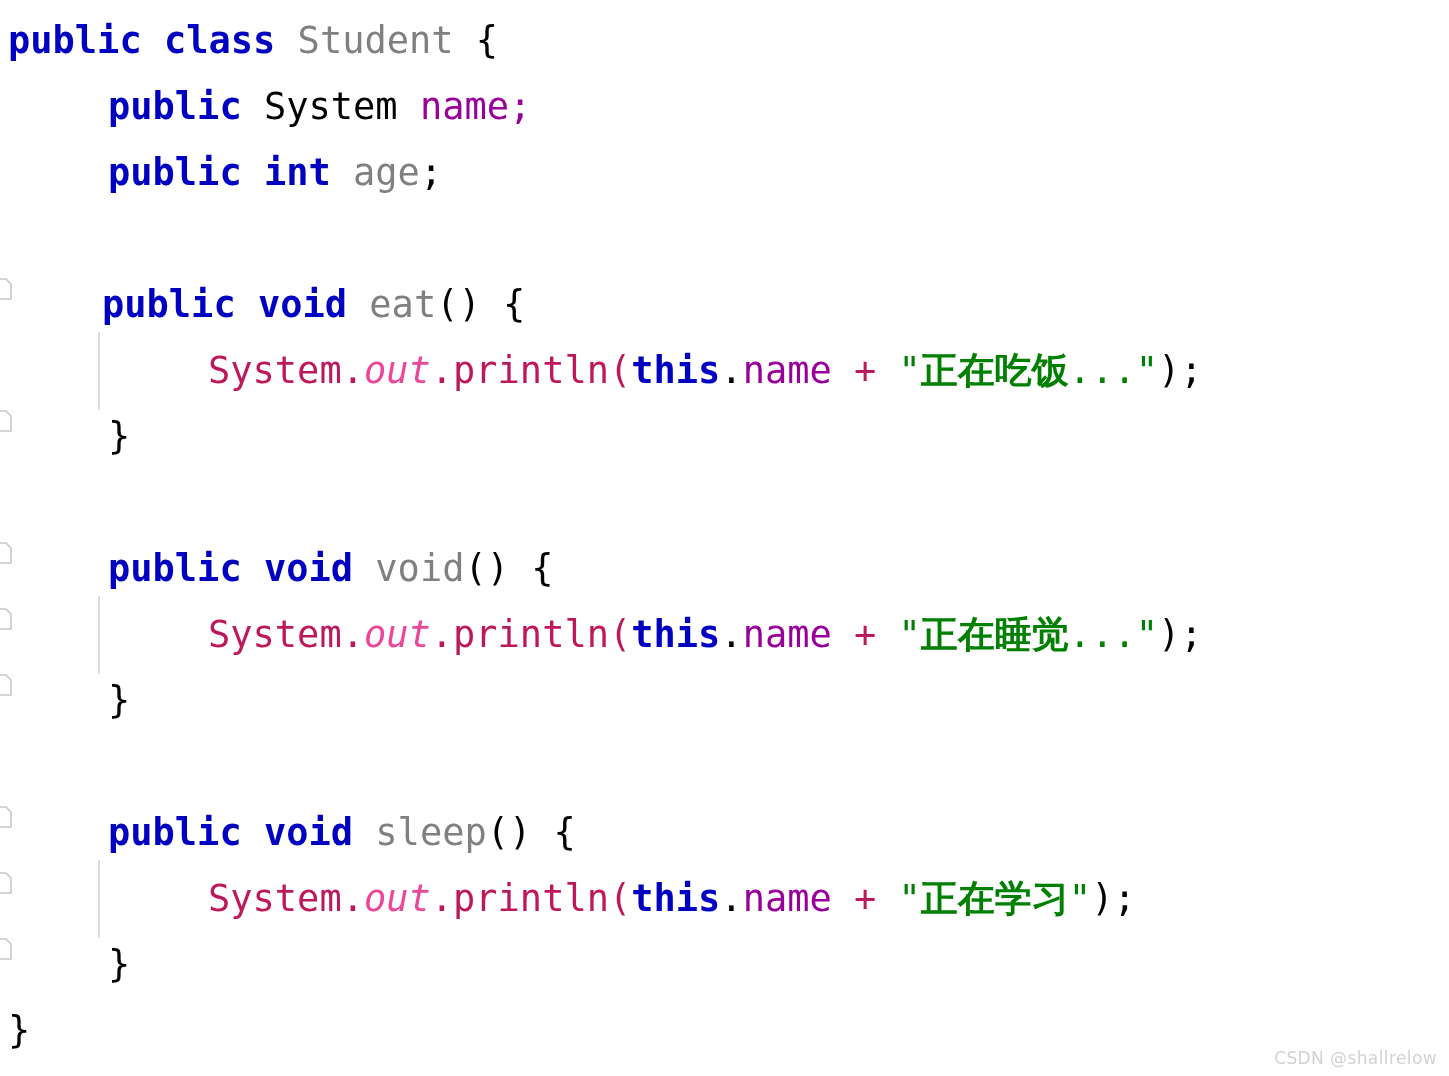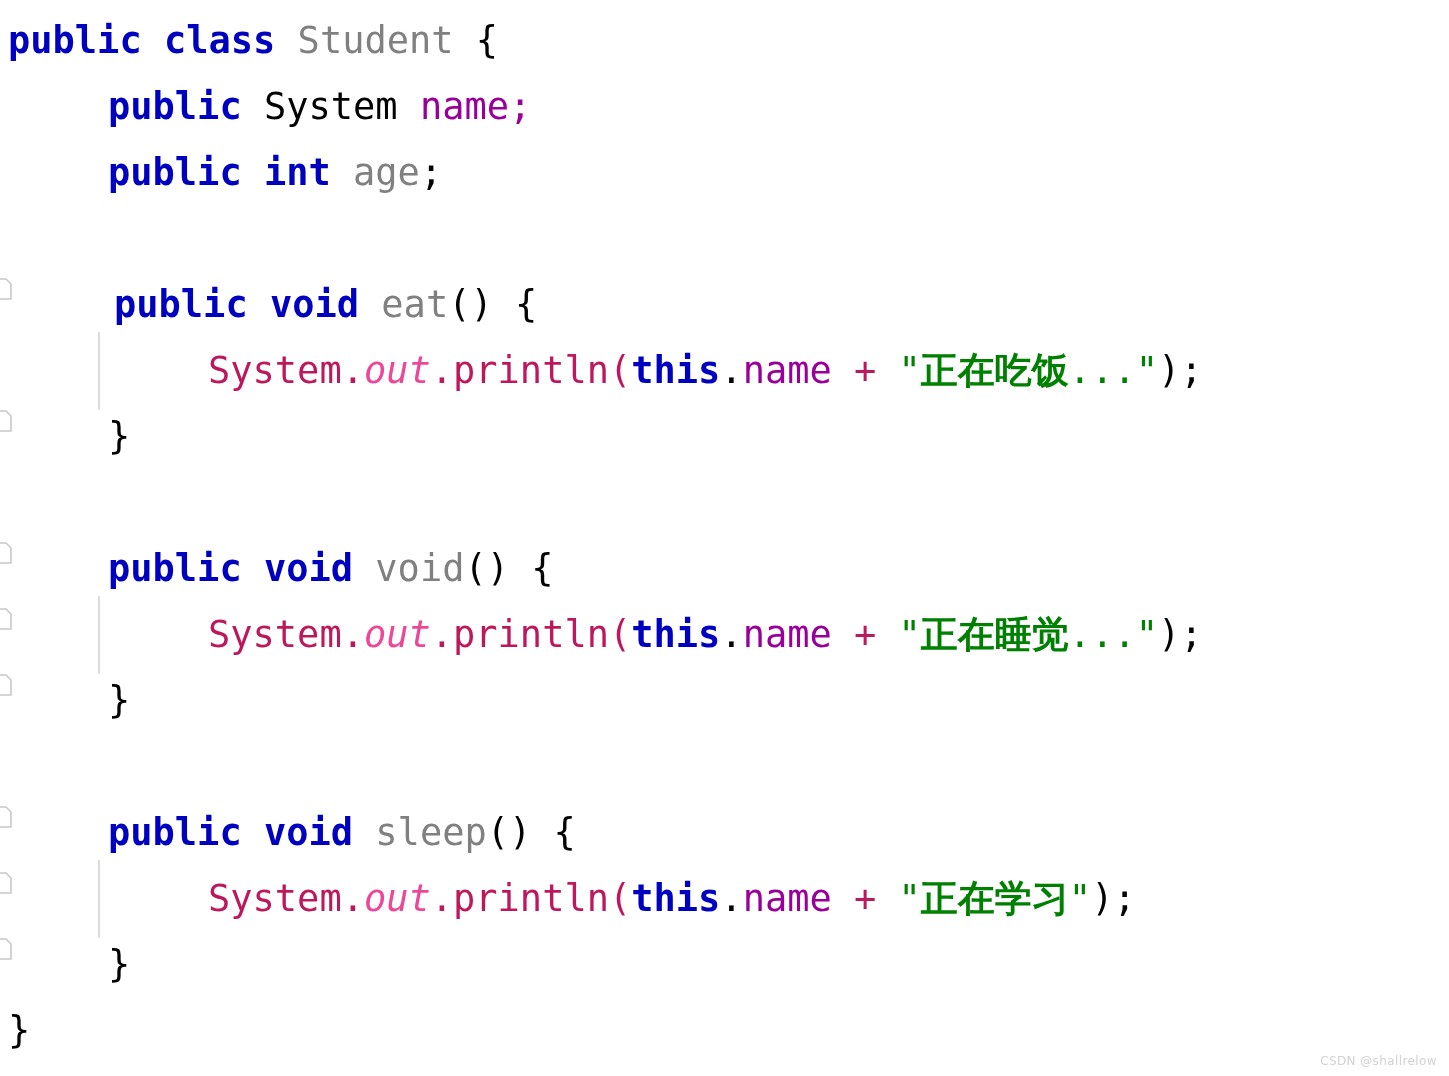--- a/index.html
+++ b/index.html
@@ -72,21 +72,21 @@
     color: #008000;
     font-weight: bold;
   }
 
   
   .watermark {
     position: absolute;
     right: 12px;
     bottom: 8px;
     font-family: "DejaVu Sans", "Liberation Sans", sans-serif;
-    font-size: 12px;
+    font-size: 17px;
     color: #d2d2d2;
     letter-spacing: 0.4px;
     white-space: pre;
   }
 </style>
 </head>
 <body>
 
 <div id="screenshot">
 
@@ -137,21 +137,21 @@
       <div class="indent-guide" style="left: 98px; top: 332px; height: 78px; background: rgb(220, 220, 220);"></div>
       <div class="indent-guide" style="left: 98px; top: 596px; height: 78px; background: rgb(220, 220, 220);"></div>
       <div class="indent-guide" style="left: 98px; top: 860px; height: 78px; background: rgb(220, 220, 220);"></div>
     </div>
 
   <div class="code">
       <div class="code-line" style="top: 8px; left: 8px;"><span class="tok kw">public</span><span class="tok plain"> </span><span class="tok kw">class</span><span class="tok plain"> </span><span class="tok ident">Student</span><span class="tok plain"> </span><span class="tok punc">{</span></div>
       <div class="code-line" style="top: 74px; left: 108px;"><span class="tok kw">public</span><span class="tok plain"> </span><span class="tok type">System</span><span class="tok plain"> </span><span class="tok field">name;</span></div>
       <div class="code-line" style="top: 140px; left: 108px;"><span class="tok kw">public</span><span class="tok plain"> </span><span class="tok kw">int</span><span class="tok plain"> </span><span class="tok ident">age</span><span class="tok punc">;</span></div>
       <div class="code-line" style="top: 206px; left: 8px;"></div>
-      <div class="code-line" style="top: 272px; left: 114px;"><span class="tok kw">public</span><span class="tok plain"> </span><span class="tok kw">void</span><span class="tok plain"> </span><span class="tok ident">eat</span><span class="tok punc">() {</span></div>
+      <div class="code-line" style="top: 272px; left: 102px;"><span class="tok kw">public</span><span class="tok plain"> </span><span class="tok kw">void</span><span class="tok plain"> </span><span class="tok ident">eat</span><span class="tok punc">() {</span></div>
       <div class="code-line" style="top: 338px; left: 208px;"><span class="tok plain">System.</span><span class="tok static">out</span><span class="tok plain">.println(</span><span class="tok kw">this</span><span class="tok punc">.</span><span class="tok field">name</span><span class="tok plain"> + </span><span class="tok str">"</span><span class="tok cjk">正在吃饭</span><span class="tok str">..."</span><span class="tok punc">);</span></div>
       <div class="code-line" style="top: 404px; left: 108px;"><span class="tok punc">}</span></div>
       <div class="code-line" style="top: 470px; left: 8px;"></div>
       <div class="code-line" style="top: 536px; left: 108px;"><span class="tok kw">public</span><span class="tok plain"> </span><span class="tok kw">void</span><span class="tok plain"> </span><span class="tok ident">void</span><span class="tok punc">() {</span></div>
       <div class="code-line" style="top: 602px; left: 208px;"><span class="tok plain">System.</span><span class="tok static">out</span><span class="tok plain">.println(</span><span class="tok kw">this</span><span class="tok punc">.</span><span class="tok field">name</span><span class="tok plain"> + </span><span class="tok str">"</span><span class="tok cjk">正在睡觉</span><span class="tok str">..."</span><span class="tok punc">);</span></div>
       <div class="code-line" style="top: 668px; left: 108px;"><span class="tok punc">}</span></div>
       <div class="code-line" style="top: 734px; left: 8px;"></div>
       <div class="code-line" style="top: 800px; left: 108px;"><span class="tok kw">public</span><span class="tok plain"> </span><span class="tok kw">void</span><span class="tok plain"> </span><span class="tok ident">sleep</span><span class="tok punc">() {</span></div>
       <div class="code-line" style="top: 866px; left: 208px;"><span class="tok plain">System.</span><span class="tok static">out</span><span class="tok plain">.println(</span><span class="tok kw">this</span><span class="tok punc">.</span><span class="tok field">name</span><span class="tok plain"> + </span><span class="tok str">"</span><span class="tok cjk">正在学习</span><span class="tok str">"</span><span class="tok punc">);</span></div>
       <div class="code-line" style="top: 932px; left: 108px;"><span class="tok punc">}</span></div>

